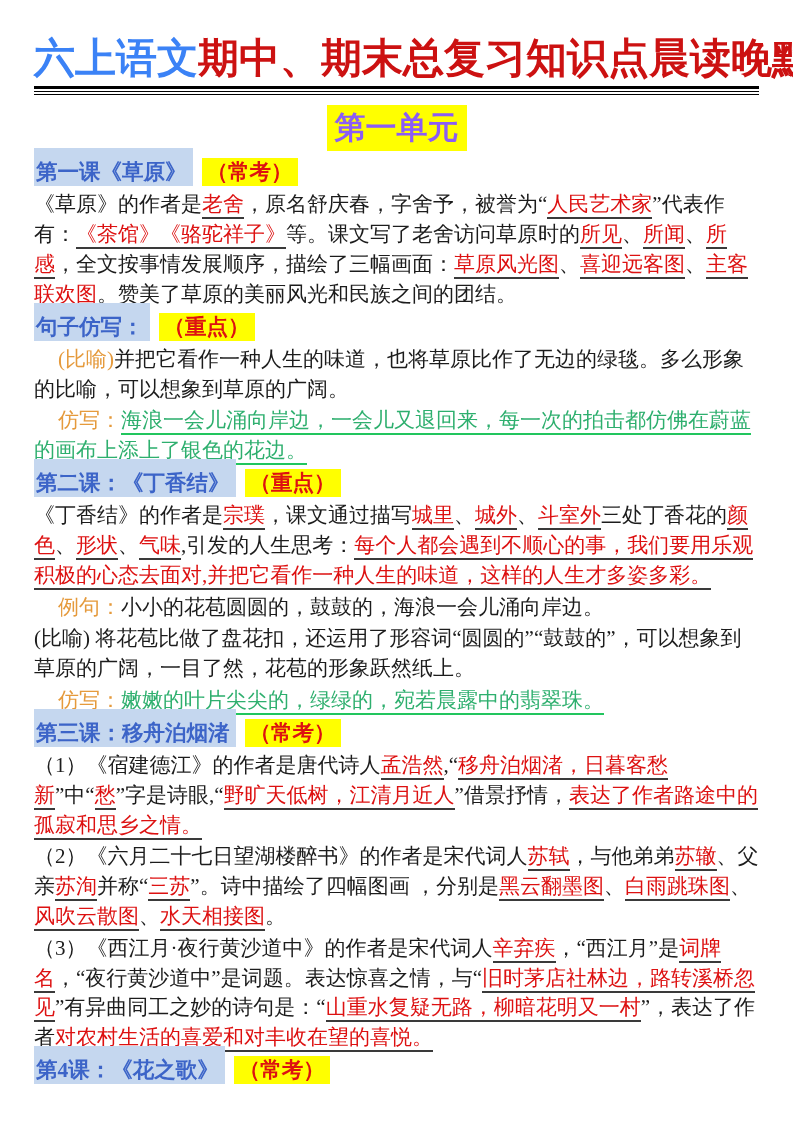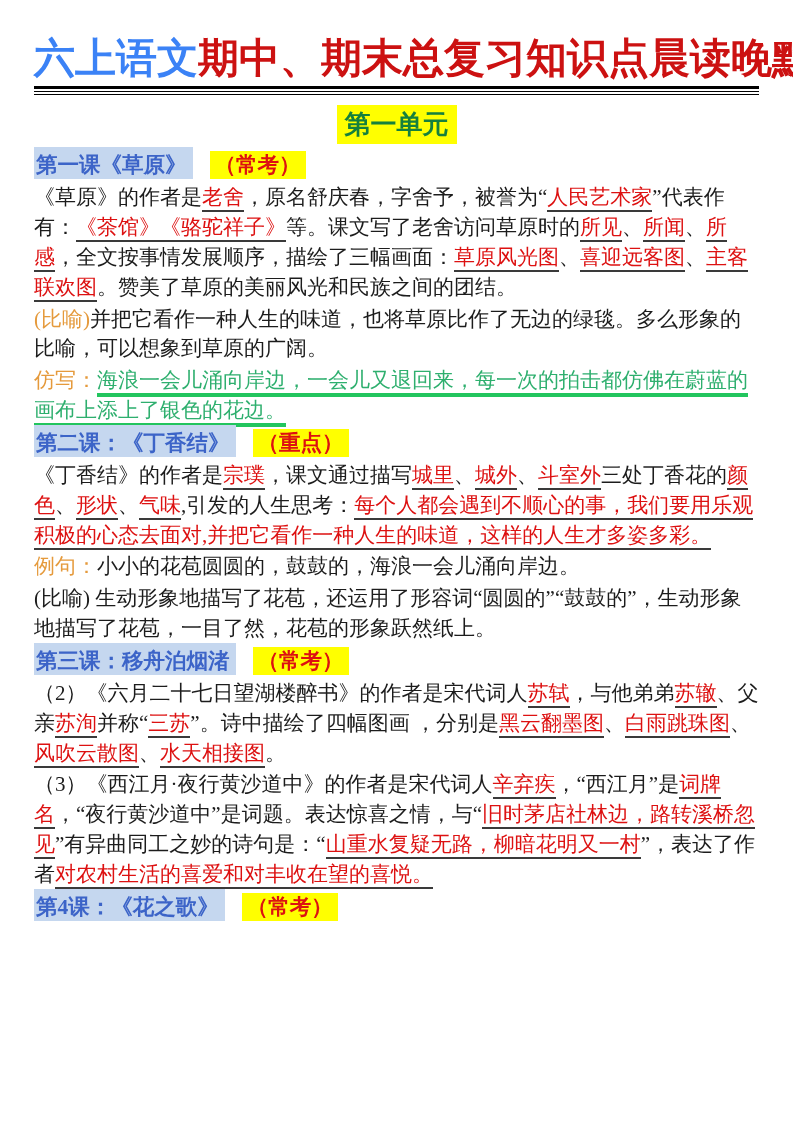--- a/index.html
+++ b/index.html
@@ -29,60 +29,63 @@
     letter-spacing:0px;
   }
   .t-black{color:#3b82f6;}
   .t-red{color:var(--red-title);}
   .rule{margin-top:5px;}
   .rule .l1{height:3px;background:#000;margin-bottom:2px;}
   .rule .l2{height:1px;background:#000;margin-bottom:2px;}
   .rule .l3{height:1px;background:#000;}
   .unit-row{text-align:center;margin:10px 0 6px 0;}
   .unit-hl{
-    background:var(--yellow);color:#15803d;font-weight:bold;
-    font-size:26px;padding:2px 8px;display:inline-block;
+    background:var(--yellow);color:#8b5cf6;font-weight:bold;
+    font-size:31px;padding:2px 8px;display:inline-block;
   }
   #doc-body{font-size:21px;line-height:1.42;}
   #doc-body p{margin:0 0 2px 0;}
   .heading-row{margin:2px 0;font-size:21.5px;line-height:1.45;}
   .lesson-label{
     background:var(--lav);color:var(--blue-h);
-    font-weight:bold;padding:6px 6px 2px 2px;
+    font-weight:bold;padding:12px 6px 2px 2px;
   }
   .tag{
     background:var(--yellow);color:var(--red);
-    font-weight:bold;padding:2px 5px;margin-left:17px;
+    font-weight:bold;padding:2px 5px;margin-left:9px;
   }
   .run-k{color:var(--ink);}
   .run-r{color:var(--red);border-bottom:2px solid #3a3a3a;padding-bottom:1px;}
-  .run-g{color:var(--green);border-bottom:4px solid #22c55e;padding-bottom:1px;}
-  .run-o{color:var(--orange);}
+  .run-g{color:var(--green);border-bottom:2px solid #22c55e;padding-bottom:1px;}
+  .run-o{color:var(--orange);margin-left:24px;}
   .run-b{color:var(--blue-label);}
 </style>
 </head>
 <body>
 
 <div class="page">
   <h1 class="title"><span class="t-black">六上语文</span><span class="t-red">期中、期末总复习知识点晨读晚默</span></h1>
   <div class="rule">
     <div class="l1"></div>
     <div class="l2"></div>
     <div class="l3"></div>
   </div>
   <div class="unit-row">
     <span class="unit-hl">第一单元</span>
   </div>
   <div id="doc-body">
       <div class="heading-row"><span class="lesson-label">第一课《草原》</span><span class="tag">（常考）</span></div>
       <p><span class="run-k">《草原》的作者是</span><span class="run-r">老舍</span><span class="run-k">，原名舒庆春，字舍予，被誉为“</span><span class="run-r">人民艺术家</span><span class="run-k">”代表作有：</span><span class="run-r">《茶馆》《骆驼祥子》</span><span class="run-k">等。课文写了老舍访问草原时的</span><span class="run-r">所见</span><span class="run-k">、</span><span class="run-r">所闻</span><span class="run-k">、</span><span class="run-r">所感</span><span class="run-k">，全文按事情发展顺序，描绘了三幅画面：</span><span class="run-r">草原风光图</span><span class="run-k">、</span><span class="run-r">喜迎远客图</span><span class="run-k">、</span><span class="run-r">主客联欢图</span><span class="run-k">。赞美了草原的美丽风光和民族之间的团结。</span></p>
+      <div class="heading-row"><span class="lesson-label">句子仿写：</span><span class="tag">（重点）</span></div>
       <p><span class="run-o">(比喻)</span><span class="run-k">并把它看作一种人生的味道，也将草原比作了无边的绿毯。多么形象的比喻，可以想象到草原的广阔。</span></p>
       <p><span class="run-o">仿写：</span><span class="run-g">海浪一会儿涌向岸边，一会儿又退回来，每一次的拍击都仿佛在蔚蓝的画布上添上了银色的花边。</span></p>
       <div class="heading-row"><span class="lesson-label">第二课：《丁香结》</span><span class="tag">（重点）</span></div>
       <p><span class="run-k">《丁香结》的作者是</span><span class="run-r">宗璞</span><span class="run-k">，课文通过描写</span><span class="run-r">城里</span><span class="run-k">、</span><span class="run-r">城外</span><span class="run-k">、</span><span class="run-r">斗室外</span><span class="run-k">三处丁香花的</span><span class="run-r">颜色</span><span class="run-k">、</span><span class="run-r">形状</span><span class="run-k">、</span><span class="run-r">气味</span><span class="run-k">,引发的人生思考：</span><span class="run-r">每个人都会遇到不顺心的事，我们要用乐观积极的心态去面对,并把它看作一种人生的味道，这样的人生才多姿多彩。</span></p>
       <p><span class="run-o">例句：</span><span class="run-k">小小的花苞圆圆的，鼓鼓的，海浪一会儿涌向岸边。</span></p>
-      <p><span class="run-k">(比喻) 生动形象地描写了花苞，还运用了形容词“圆圆的”“鼓鼓的”，生动形象地描写了花苞，一目了然，花苞的形象跃然纸上。</span></p>
+      <p><span class="run-k">(比喻) 将花苞比做了盘花扣，还运用了形容词“圆圆的”“鼓鼓的”，可以想象到草原的广阔，一目了然，花苞的形象跃然纸上。</span></p>
+      <p><span class="run-o">仿写：</span><span class="run-g">嫩嫩的叶片尖尖的，绿绿的，宛若晨露中的翡翠珠。</span></p>
       <div class="heading-row"><span class="lesson-label">第三课：移舟泊烟渚</span><span class="tag">（常考）</span></div>
+      <p><span class="run-k">（1）《宿建德江》的作者是唐代诗人</span><span class="run-r">孟浩然</span><span class="run-k">,“</span><span class="run-r">移舟泊烟渚，日暮客愁新</span><span class="run-k">”中“</span><span class="run-r">愁</span><span class="run-k">”字是诗眼,“</span><span class="run-r">野旷天低树，江清月近人</span><span class="run-k">”借景抒情，</span><span class="run-r">表达了作者路途中的孤寂和思乡之情。</span></p>
       <p><span class="run-k">（2）《六月二十七日望湖楼醉书》的作者是宋代词人</span><span class="run-r">苏轼</span><span class="run-k">，与他弟弟</span><span class="run-r">苏辙</span><span class="run-k">、父亲</span><span class="run-r">苏洵</span><span class="run-k">并称“</span><span class="run-r">三苏</span><span class="run-k">”。诗中描绘了四幅图画 ，分别是</span><span class="run-r">黑云翻墨图</span><span class="run-k">、</span><span class="run-r">白雨跳珠图</span><span class="run-k">、</span><span class="run-r">风吹云散图</span><span class="run-k">、</span><span class="run-r">水天相接图</span><span class="run-k">。</span></p>
       <p><span class="run-k">（3）《西江月·夜行黄沙道中》的作者是宋代词人</span><span class="run-r">辛弃疾</span><span class="run-k">，“西江月”是</span><span class="run-r">词牌名</span><span class="run-k">，“夜行黄沙道中”是词题。表达惊喜之情，与“</span><span class="run-r">旧时茅店社林边，路转溪桥忽见</span><span class="run-k">”有异曲同工之妙的诗句是：“</span><span class="run-r">山重水复疑无路，柳暗花明又一村</span><span class="run-k">”，表达了作者</span><span class="run-r">对农村生活的喜爱和对丰收在望的喜悦。</span></p>
       <div class="heading-row"><span class="lesson-label">第4课：《花之歌》</span><span class="tag">（常考）</span></div>
     </div>
 </div>
 
 </body></html>

